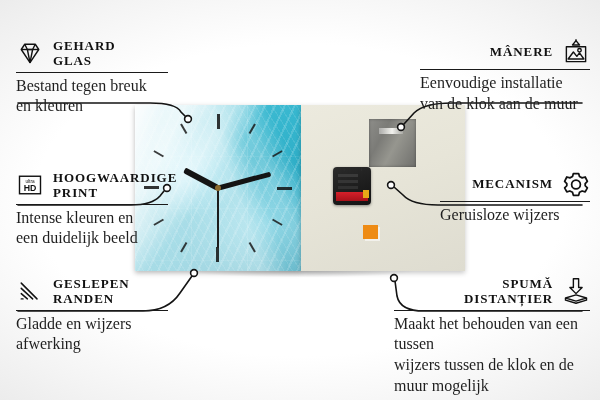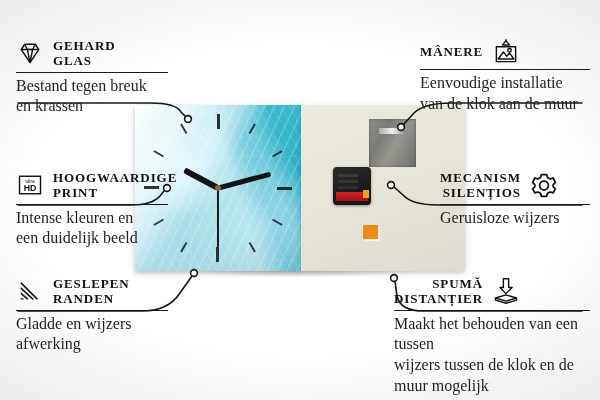--- a/index.html
+++ b/index.html
@@ -156,21 +156,21 @@
     background: radial-gradient(ellipse 50% 100% at 50% 0%, rgba(0,0,0,.20), rgba(0,0,0,0) 72%);
   }
 
   
   .feature { position: absolute; }
   .feature .head {
     display: flex;
     align-items: center;
     gap: 9px;
   }
-  .feature.right .head { justify-content: flex-start; }
+  .feature.right .head { justify-content: flex-end; }
   .f-icon {
     width: 28px; height: 28px;
     flex: 0 0 28px;
     color: #111;
   }
   .f-title {
     font-size: 13px;
     letter-spacing: .9px;
     color: #111;
     line-height: 1.18;
@@ -307,21 +307,21 @@
         </g>
       </svg>
       <div class="f-title">
         <div>GEHARD</div>
         <div>GLAS</div>
       </div>
     </div>
     <div class="rule"></div>
     <div class="f-desc">
       <div>Bestand tegen breuk</div>
-      <div>en krassen</div>
+      <div>en kleuren</div>
     </div>
   </div>
 
   <div class="feature left" id="f-hd">
     <div class="head">
       <svg class="f-icon" viewBox="0 0 32 32">
         <rect x="4" y="6" width="24" height="20" fill="none" stroke="#111" stroke-width="1.6"></rect>
         <text x="16" y="14.2" text-anchor="middle" font-family="Liberation Sans, sans-serif" font-size="5.4" fill="#111">ultra</text>
         <text x="16" y="23" text-anchor="middle" font-family="Liberation Sans, sans-serif" font-size="10" font-weight="bold" fill="#111">HD</text>
       </svg>
@@ -377,21 +377,20 @@
     <div class="f-desc">
       <div>Eenvoudige installatie</div>
       <div>van de klok aan de muur</div>
     </div>
   </div>
 
   <div class="feature right" id="f-mecanism">
     <div class="head">
       <div class="f-title">
         <div>MECANISM</div>
-        <div>SILENȚIOS</div>
       </div>
       <svg class="f-icon" viewBox="0 0 32 32">
         <g fill="none" stroke="#111" stroke-width="2" stroke-linejoin="round">
           <path d="M13 4 L19 4 L20 7.5 L23 9 L26.5 8 L29 13 L26.5 15.5 L26.5 18
                    L29 20.5 L26.5 25 L23 24 L20 25.5 L19 29 L13 29 L12 25.5
                    L9 24 L5.5 25 L3 20.5 L5.5 18 L5.5 15.5 L3 13 L5.5 8
                    L9 9 L12 7.5 Z"></path>
           <circle cx="16" cy="16.5" r="5"></circle>
         </g>
       </svg>

